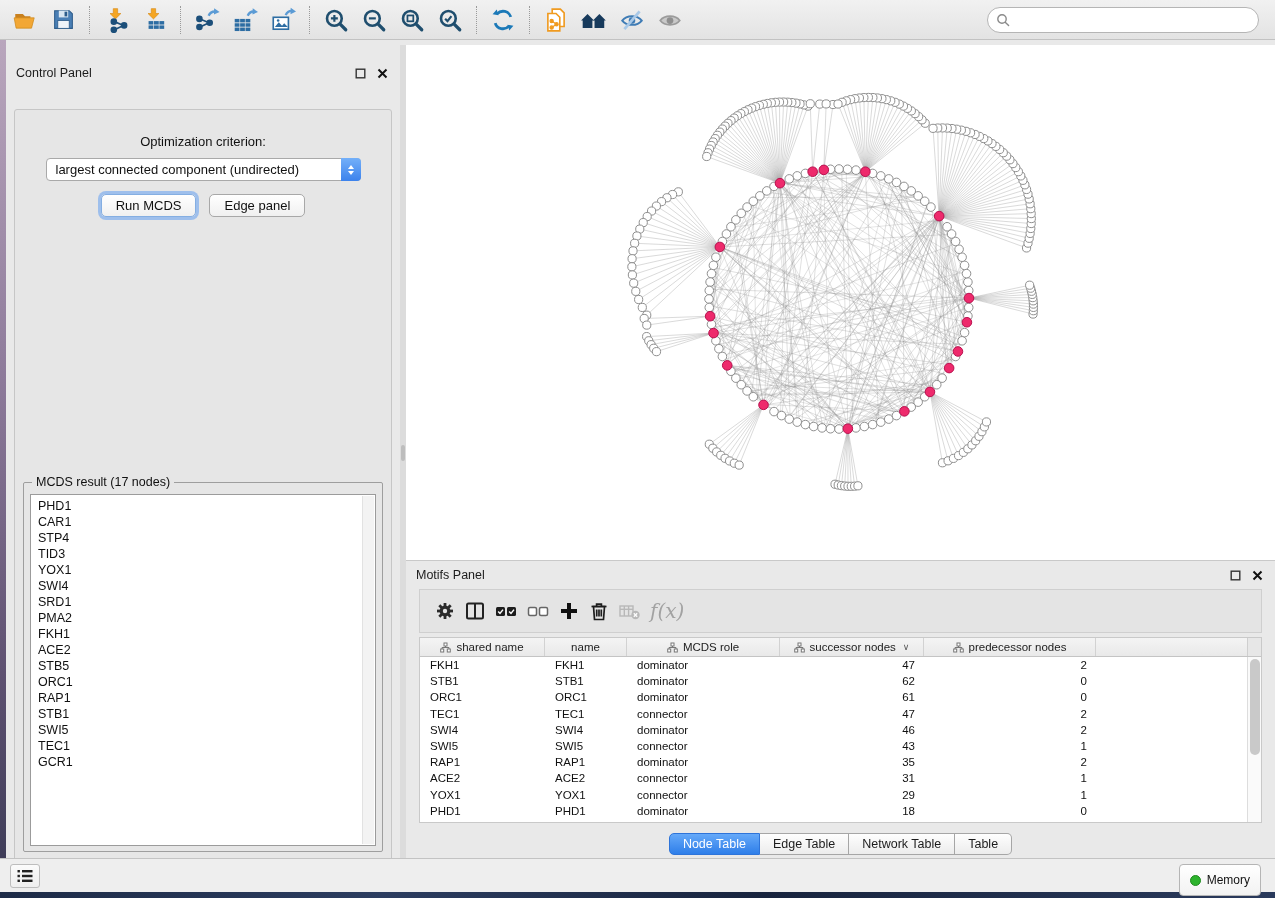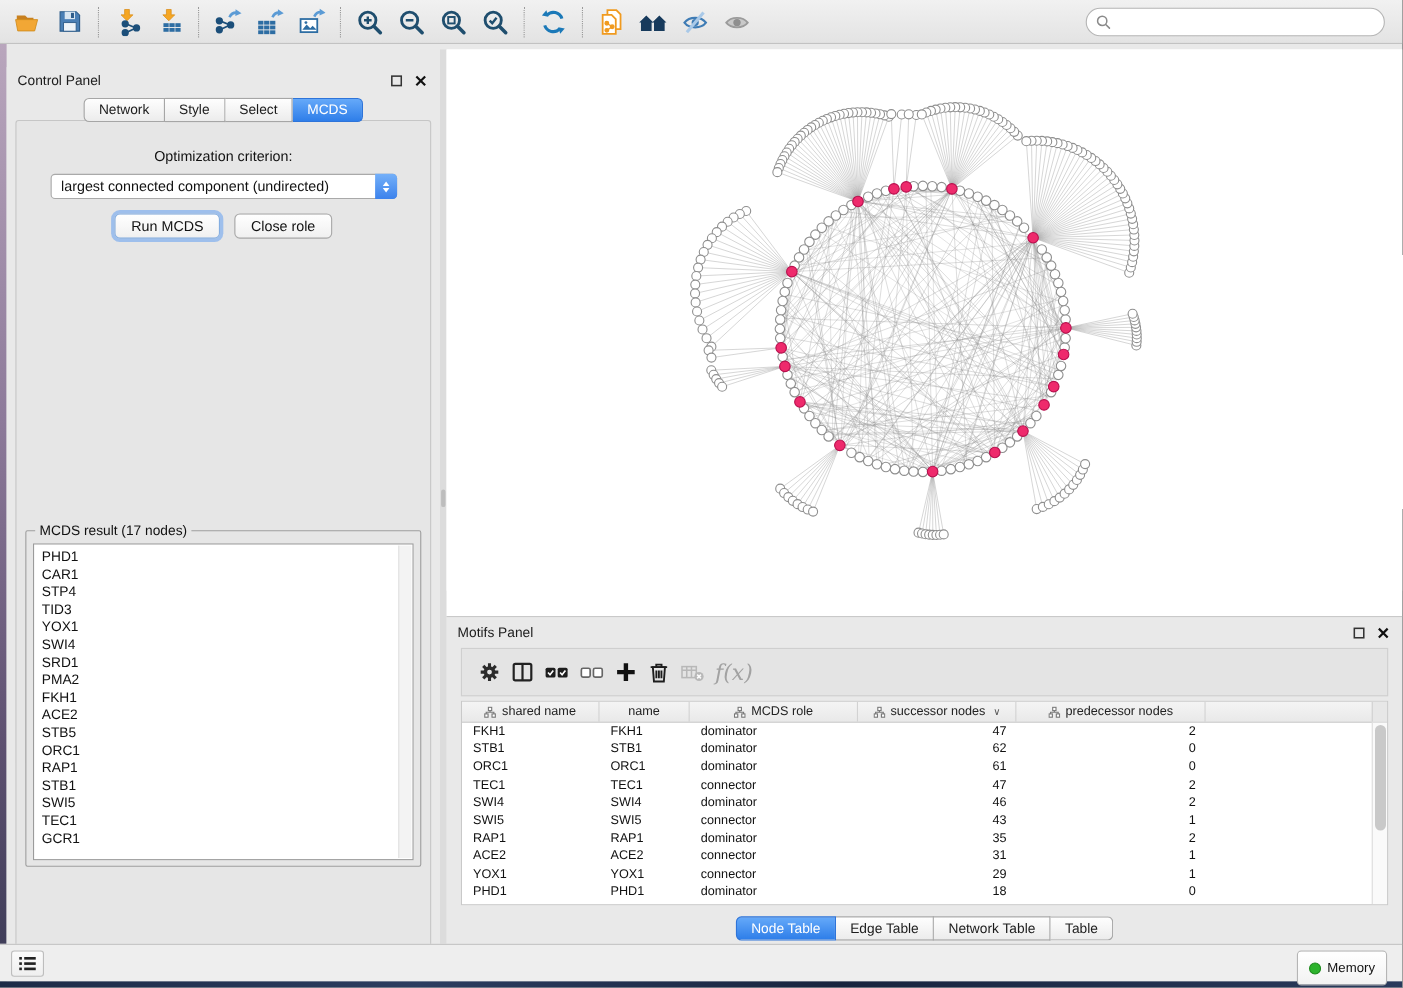--- a/index.html
+++ b/index.html
@@ -39,21 +39,21 @@
          border-radius:4px;display:flex;align-items:center;font-size:13px;padding-left:9px;color:#111;}
   .combo .step{position:absolute;right:-1px;top:-1px;width:20px;height:23px;border-radius:0 4px 4px 0;
          background:linear-gradient(#74b0f9,#3c82ec);display:flex;flex-direction:column;align-items:center;justify-content:center;gap:2px;}
   .combo .step i{width:0;height:0;border-left:3.5px solid transparent;border-right:3.5px solid transparent;}
   .combo .step i.up{border-bottom:4px solid #fff;}
   .combo .step i.dn{border-top:4px solid #fff;}
   .btn-row{display:flex;justify-content:center;gap:13px;margin-top:13px;}
   .mbtn{height:23px;padding:0 14px;background:linear-gradient(#ffffff,#f0f0f0);border:1px solid #a8a8a8;
         border-radius:5px;font-size:13px;color:#111;display:flex;align-items:center;}
   .mbtn.focus{box-shadow:0 0 0 3px rgba(110,165,240,.6);border-color:#84aee2;}
-  .fieldset{position:absolute;left:8px;right:8px;top:372px;height:306px;border:1px solid #9e9e9e;border-radius:2px;}
+  .fieldset{position:absolute;left:8px;right:8px;top:372px;height:370px;border:1px solid #9e9e9e;border-radius:2px;}
   .fieldset .legend{position:absolute;left:8px;top:-8px;background:#e6e6e6;padding:0 4px;font-size:12.5px;color:#111;}
   .mcds-list{position:absolute;left:6px;right:6px;top:11px;bottom:5px;background:#fff;border:1px solid #9b9b9b;overflow:hidden;}
   .mcds-list .items{padding:3px 0 0 7px;font-size:12.5px;line-height:16px;color:#111;}
   .mcds-scroll{position:absolute;right:1px;top:1px;bottom:1px;width:12px;background:#f3f3f3;border-left:1px solid #e2e2e2;}
   
   .vsplit{position:absolute;left:400px;top:45px;width:6px;height:813px;background:#dcdcdc;}
   .vsplit .grip{position:absolute;left:1px;top:400px;width:4px;height:16px;background:#bdbdbd;border-radius:2px;}
   
   .netwin{position:absolute;left:406px;top:45px;width:869px;height:515px;background:#fff;}
   .net-title{height:23px;background:linear-gradient(#f5f5f5,#dedede);border-bottom:1px solid #b5b5b5;
@@ -271,38 +271,32 @@
         <svg width="11" height="11" viewBox="0 0 11 11">
           <rect x="1.2" y="1.2" width="8.6" height="8.6" fill="none" stroke="#333" stroke-width="1.4"></rect>
         </svg>
         </span>
       <span class="wicon">
         <svg width="11" height="11" viewBox="0 0 11 11">
           <path d="M1.5 1.5 L9.5 9.5 M9.5 1.5 L1.5 9.5" stroke="#111" stroke-width="2"></path>
         </svg>
         </span>
     </div>
-    <div class="cp-tabs">
-        <div class="cp-tab">Network</div>
-        <div class="cp-tab">Style</div>
-        <div class="cp-tab">Select</div>
-        <div class="cp-tab sel">MCDS</div>
-      </div>
     <div class="cp-pane">
       <div class="opt-label">Optimization criterion:</div>
       <div class="combo">
         <span>largest connected component (undirected)</span>
         <span class="step">
             <i class="up"></i>
             <i class="dn"></i>
           </span>
       </div>
       <div class="btn-row">
         <div class="mbtn focus">Run MCDS</div>
-        <div class="mbtn">Close role</div>
+        <div class="mbtn">Edge panel</div>
       </div>
       <div class="fieldset">
         <span class="legend">MCDS result (17 nodes)</span>
         <div class="mcds-list">
           <div class="items">
               <div>PHD1</div>
               <div>CAR1</div>
               <div>STP4</div>
               <div>TID3</div>
               <div>YOX1</div>

